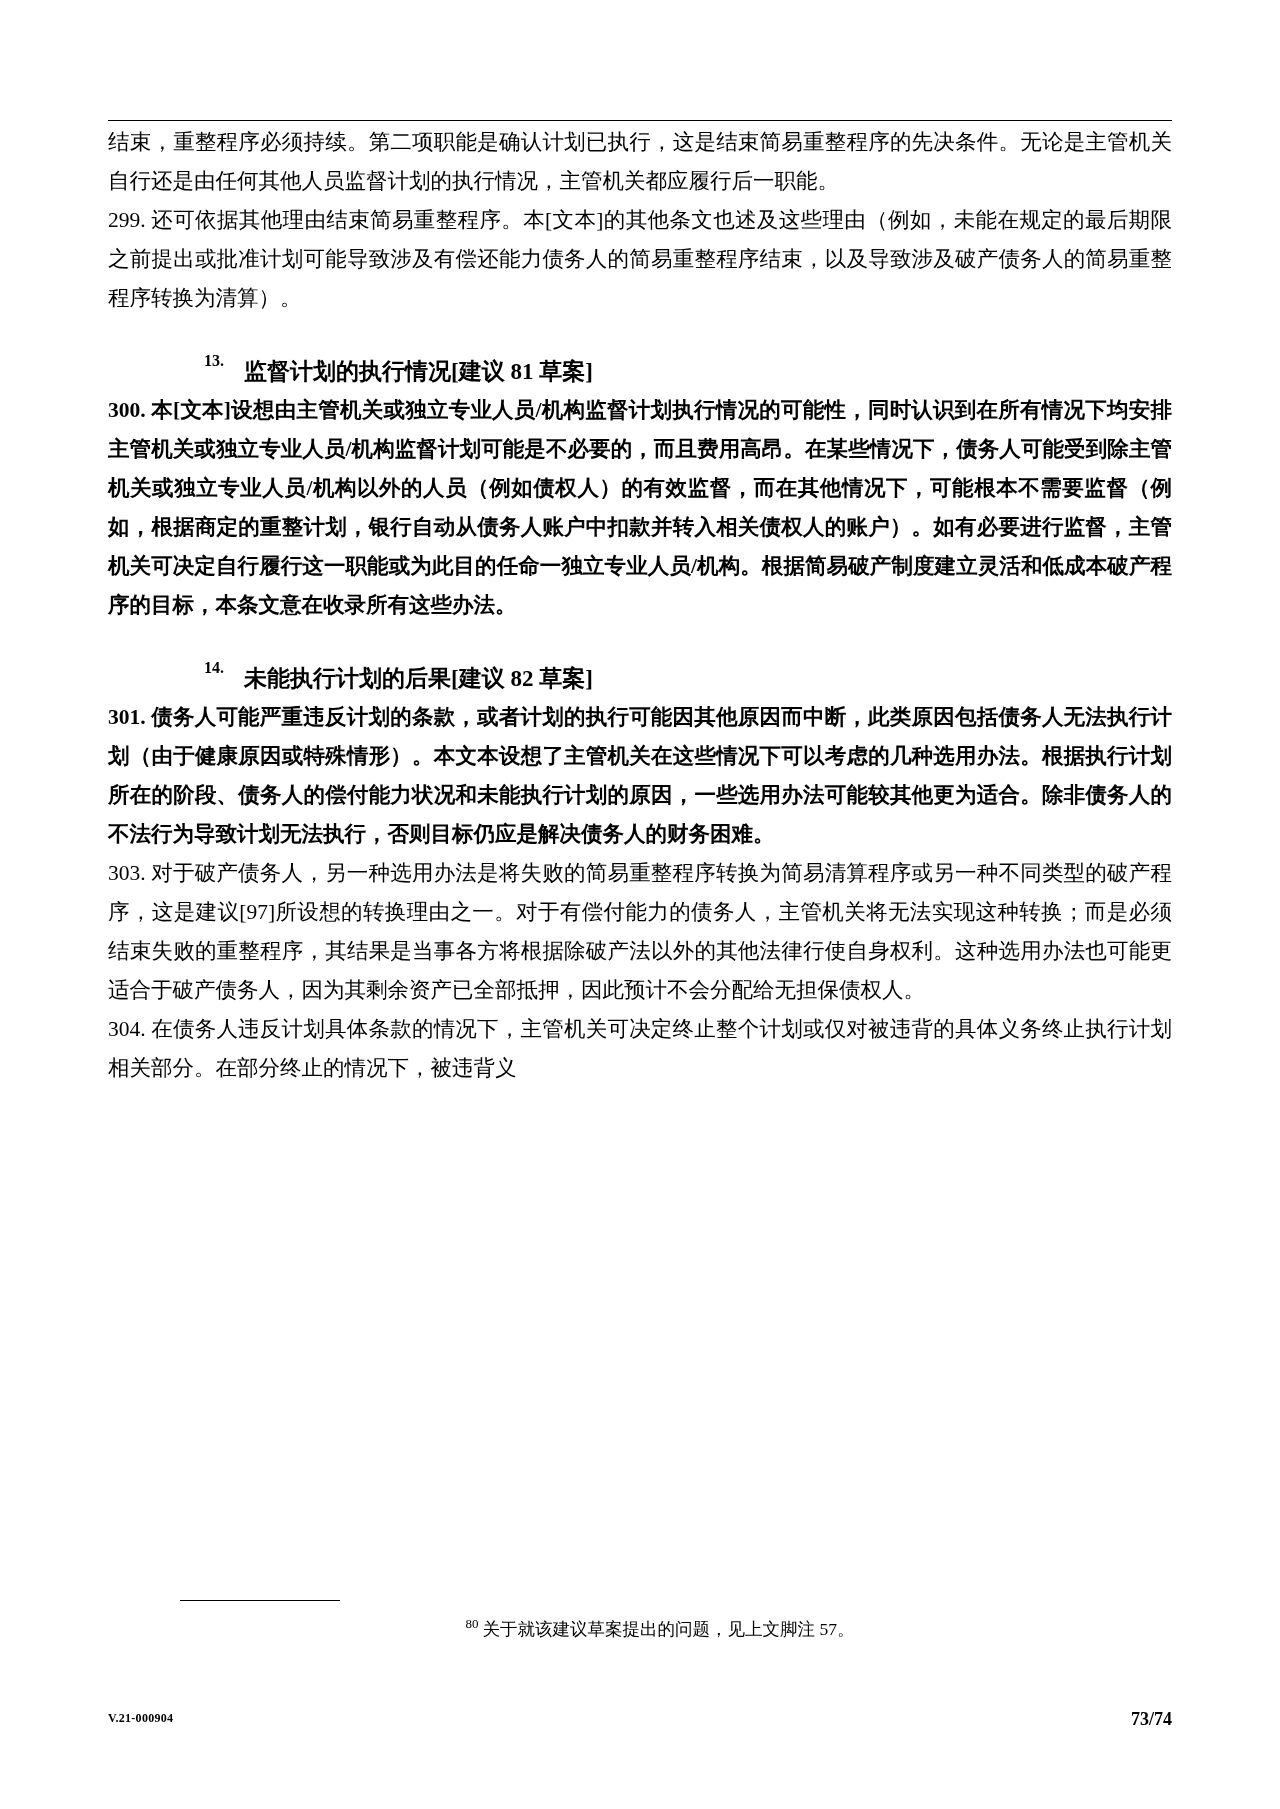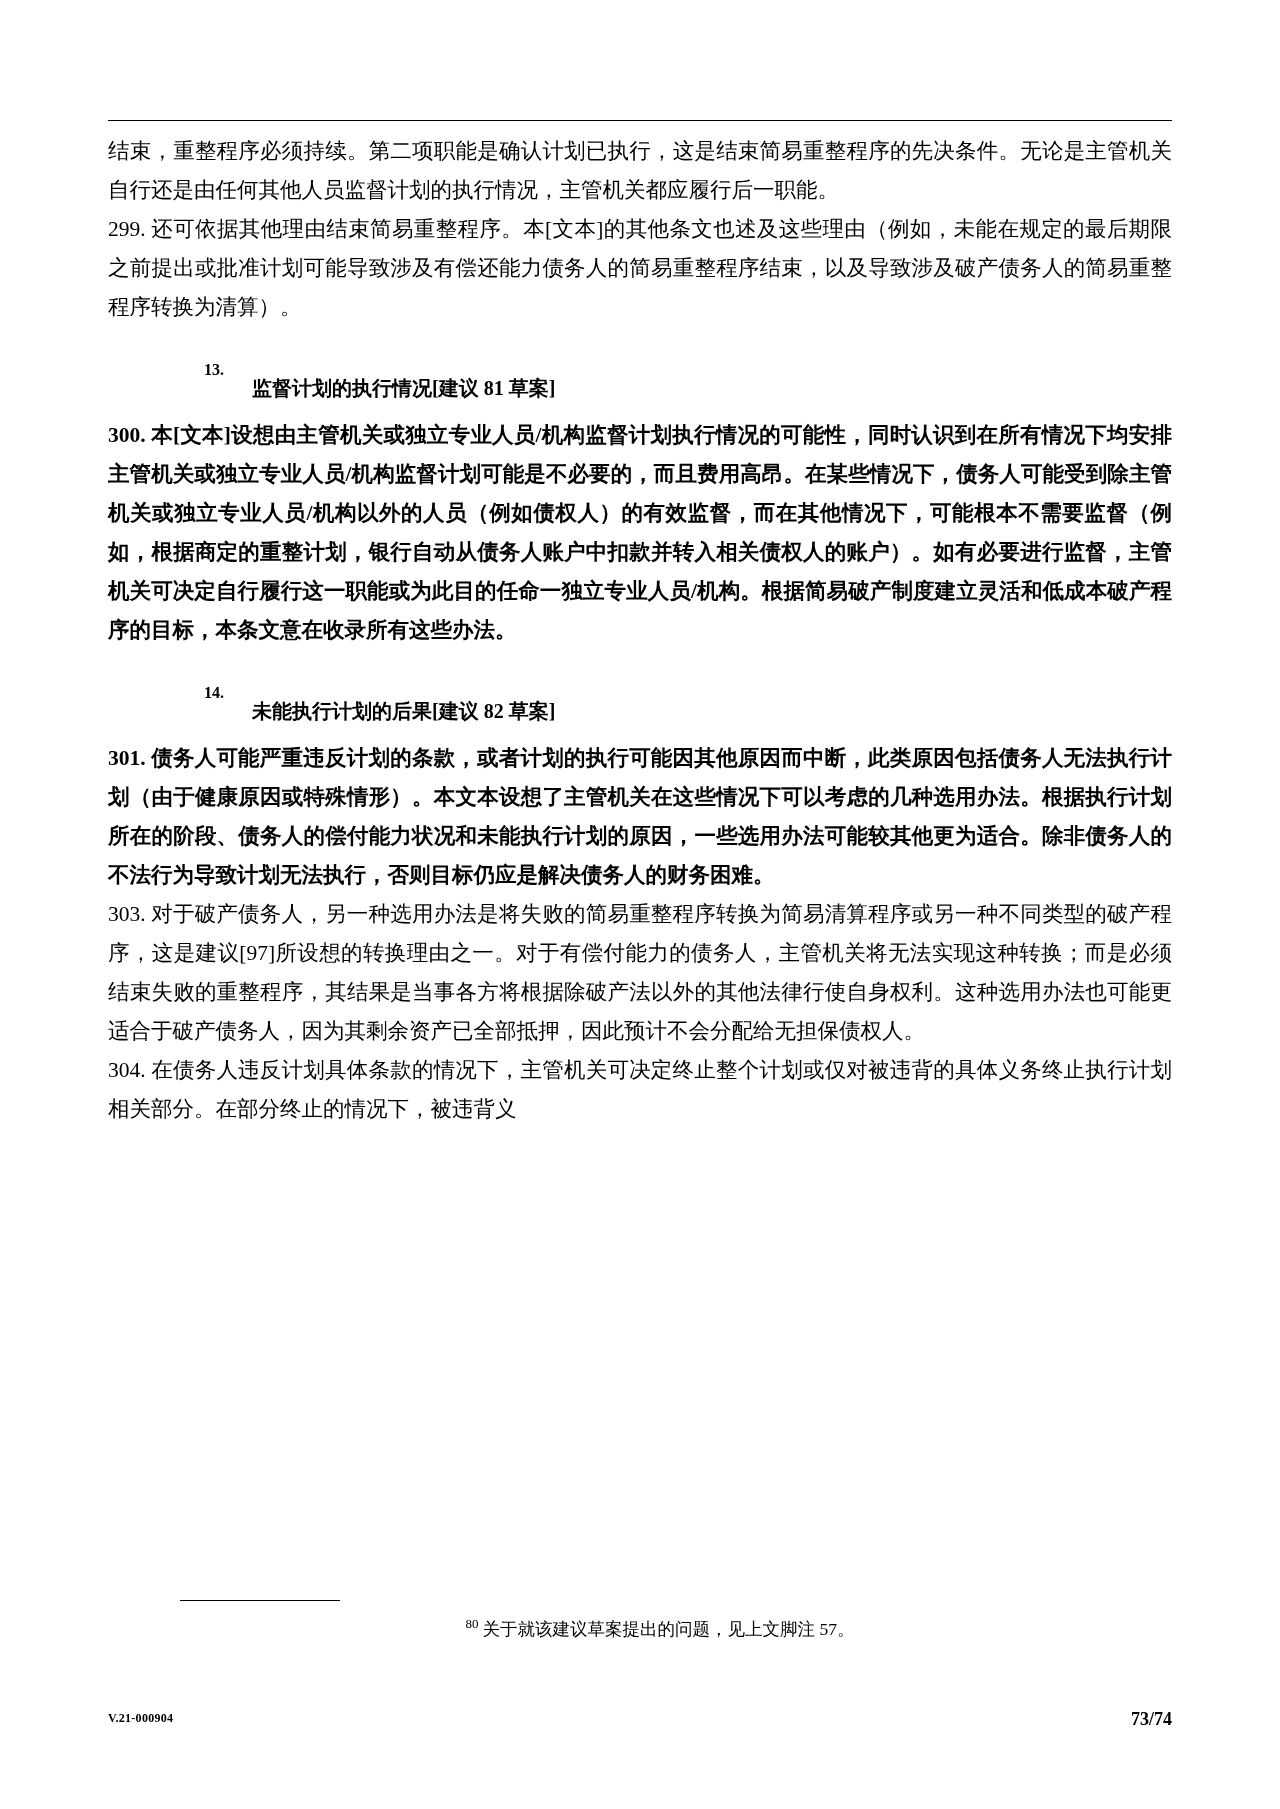--- a/index.html
+++ b/index.html
@@ -35,44 +35,44 @@
   .header-rule {
     position: absolute;
     top: 120px;
     left: 108px;
     width: 1064px;
     height: 1px;
     background: #000000;
   }
   .content {
     position: absolute;
-    top: 132px;
+    top: 123px;
     left: 108px;
     width: 1064px;
   }
   p.body-text {
     margin: 0 0 0 0;
     padding: 0;
     font-size: 21.5px;
     line-height: 39px;
     text-align: justify;
     text-justify: inter-ideograph;
     font-family: "Liberation Serif", "DejaVu Serif", serif;
   }
   .indent-block {
     margin-left: 136px;
     margin-right: 55px;
   }
   .para-gap {
     margin-top: 21px;
   }
   h2.section-heading {
-    margin: 8px;
+    margin: 0;
     padding: 0;
-    font-size: 20px;
+    font-size: 23px;
     font-weight: bold;
     line-height: 39px;
     font-family: "Liberation Serif", "DejaVu Serif", serif;
   }
   .heading-block {
     margin-left: 96px;
     margin-right: 55px;
     display: flex;
     align-items: flex-start;
   }

